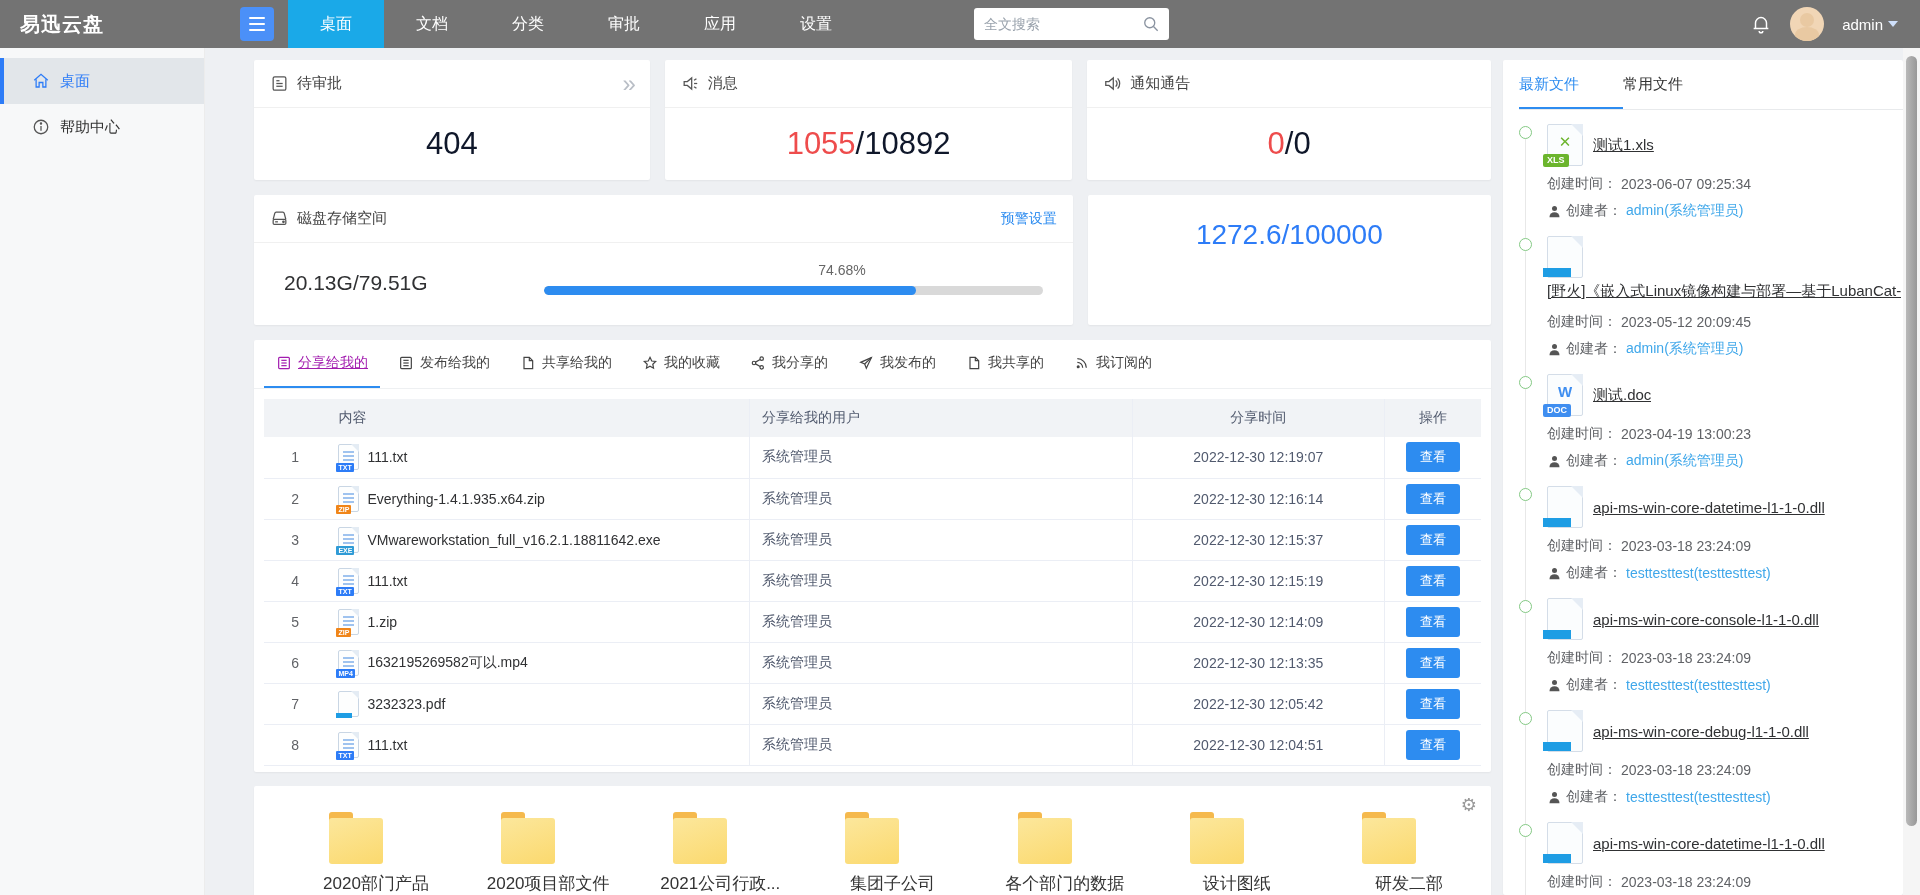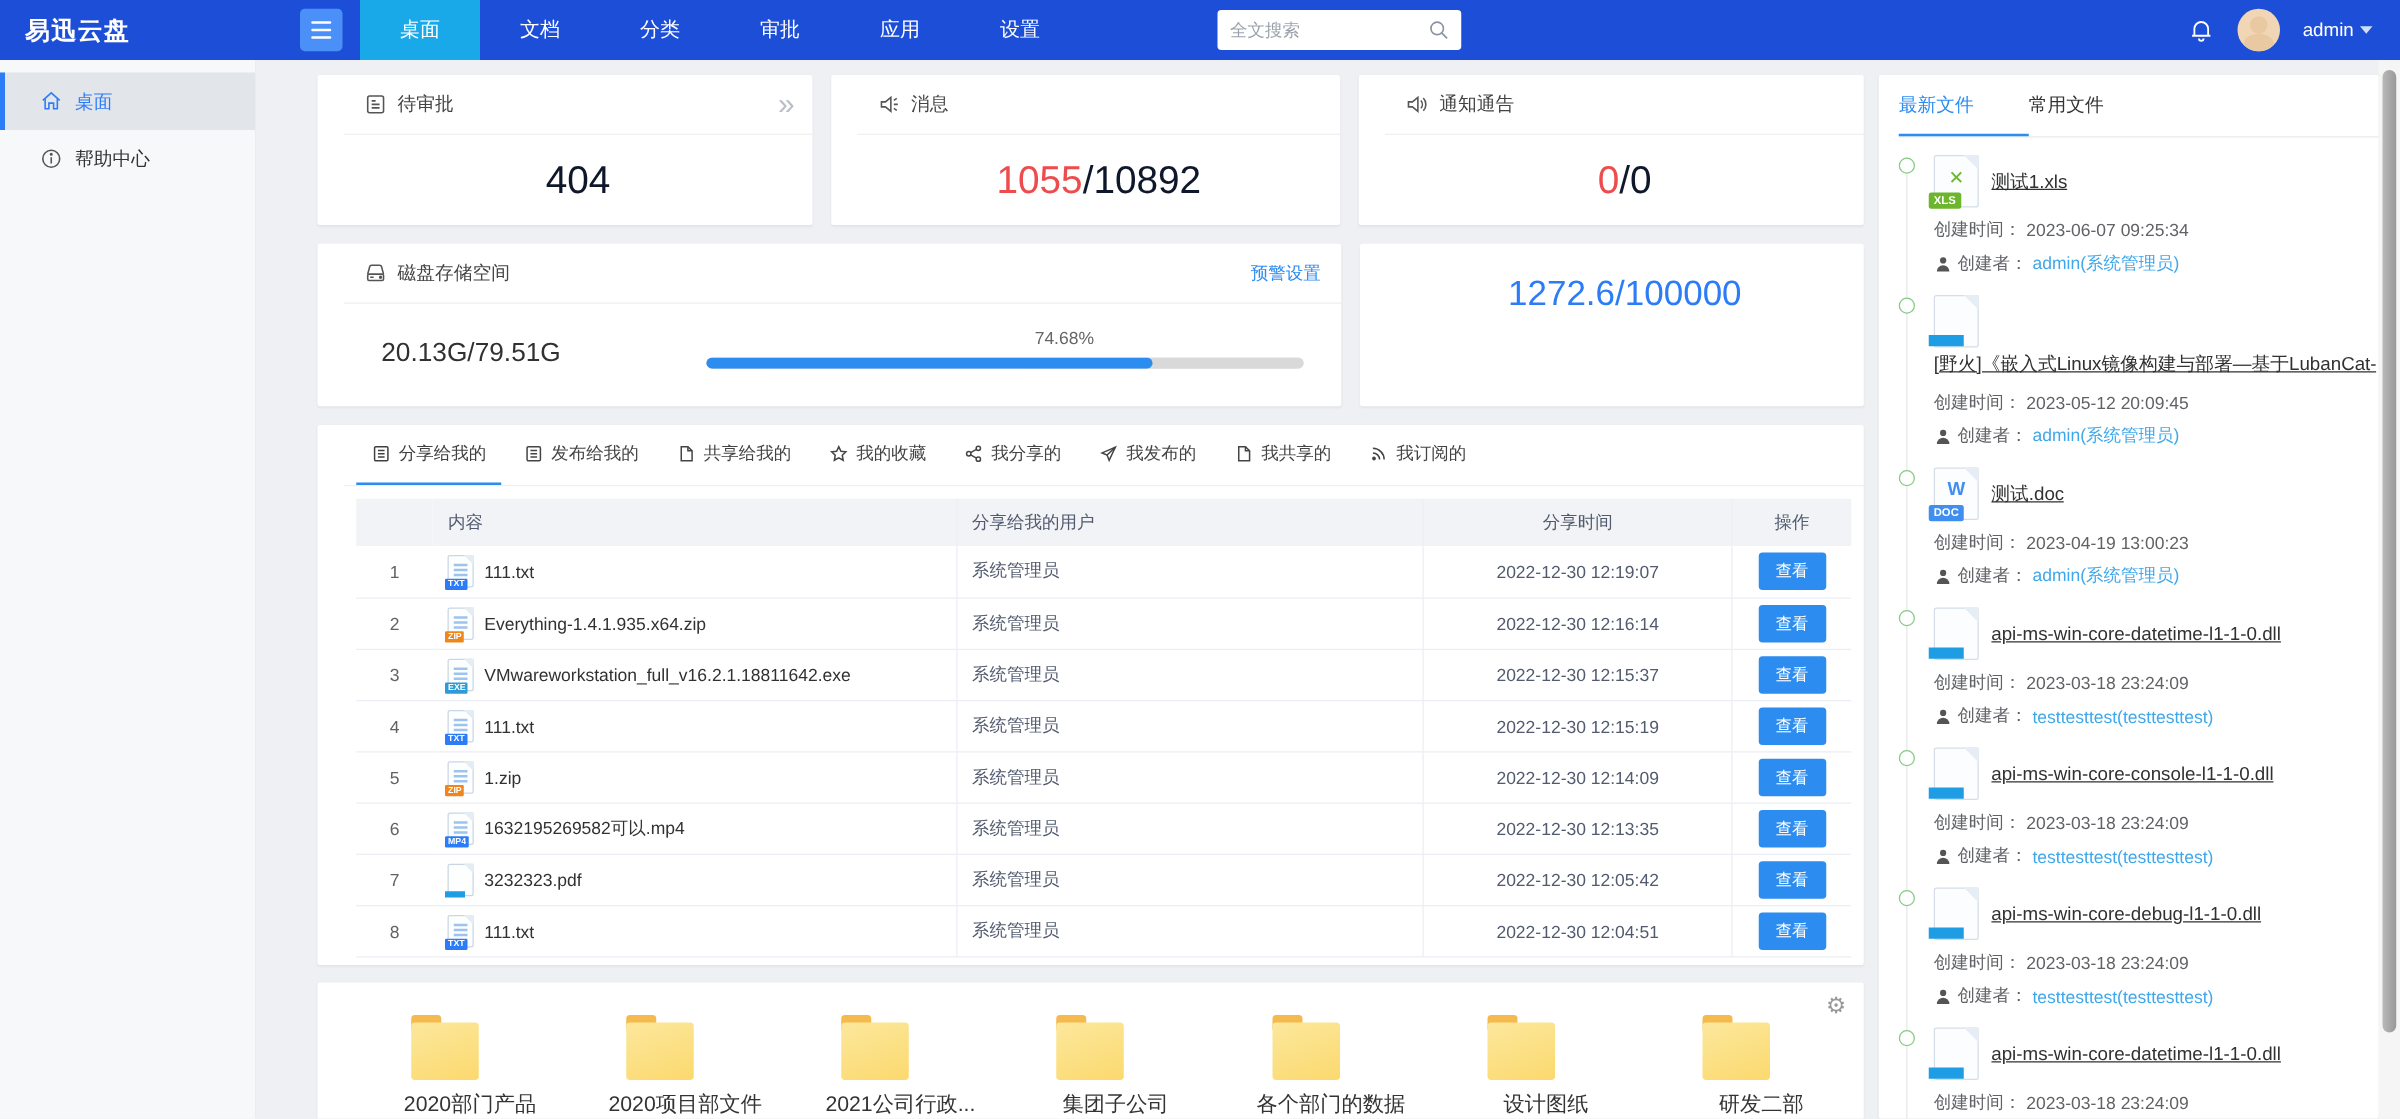--- a/index.html
+++ b/index.html
@@ -1,20 +1,20 @@
 <!DOCTYPE html>
 <html><head>
 <meta charset="utf-8">
 <style>
   * { margin:0; padding:0; box-sizing:border-box; }
   html,body { width:1920px; height:895px; overflow:hidden; background:#eef0f3;
     font-family:"Liberation Sans","DejaVu Sans",sans-serif; font-size:14px; color:#333; }
 
   
-  .topbar { height:48px; background:#1d4ed8; display:flex; align-items:center; position:relative; }
+  .topbar { height:48px; background:#737373; display:flex; align-items:center; position:relative; }
   .logo { color:#fff; font-size:20px; font-weight:bold; padding:0 20px; width:240px; letter-spacing:1px; }
   .burger { width:34px; height:34px; background:#4b90f8; border-radius:4px; display:flex; flex-direction:column;
     justify-content:center; align-items:center; gap:4px; margin-right:14px; cursor:pointer; }
   .burger i { display:block; width:16px; height:2px; background:#fff; border-radius:1px; }
   .nav { display:flex; height:48px; }
   .nav-item { height:48px; padding:0 32px; display:flex; align-items:center; color:#fff; font-size:16px; cursor:pointer; }
   .nav-item.active { background:#1aa9e8; }
   .search-wrap { margin-left:110px; position:relative; }
   .search-input { width:195px; height:32px; border:none; border-radius:3px; padding:0 34px 0 10px;
     font-size:14px; color:#333; outline:none; font-family:inherit; }
@@ -31,21 +31,21 @@
   
   .body-row { display:flex; height:847px; }
   .sidebar { width:205px; background:#f7f8f9; border-right:1px solid #ececec; padding-top:10px; flex:none; }
   .side-item { height:46px; display:flex; align-items:center; gap:10px; padding-left:28px; font-size:15px;
     color:#333; cursor:pointer; border-left:4px solid transparent; }
   .side-item.active { background:#e2e6ea; border-left-color:#2d7cf7; color:#2d7cf7; }
   .side-item .sicon { width:18px; height:18px; }
   .main { flex:1; padding:12px 12px 0 49px; overflow:hidden; }
   .rpanel { width:417px; flex:none; padding:12px 17px 0 0; position:relative; }
 
-  .card { background:#fff; border-radius:2px; box-shadow:0 1px 2px rgba(0,0,0,.05);padding-left:21px; }
+  .card { background:#fff; border-radius:2px; box-shadow:0 1px 2px rgba(0,0,0,.05); }
 
   
   .row1 { display:grid; grid-template-columns:1fr 1.03fr 1.02fr; gap:15px; }
   .stat-card { height:120px; }
   .card-hd { height:48px; display:flex; align-items:center; gap:8px; padding:0 16px; border-bottom:1px solid #f0f0f0;
     font-size:15px; color:#444; }
   .card-hd .hicon { width:19px; height:19px; color:#555; flex:none; }
   .hd-right { margin-left:auto; }
   .chevrons { color:#b9bec6; font-size:24px; line-height:1; cursor:pointer; letter-spacing:-2px; }
   .stat-val { height:71px; display:flex; align-items:center; justify-content:center; font-size:31px; }
@@ -62,21 +62,21 @@
   .prog-label { position:absolute; top:-10px; left:55%; color:#666; font-size:14px; }
   .prog-track { height:9px; background:#d9d9d9; border-radius:5px; overflow:hidden; }
   .prog-fill { height:100%; background:#2d8cf0; border-radius:5px; }
   .space-val { height:80px; display:flex; align-items:center; justify-content:center; font-size:28px; color:#2d7cf7; }
 
   
   .row3 { margin-top:15px; padding-bottom:6px; }
   .stabs { display:flex; gap:6px; padding:0 10px; border-bottom:1px solid #eef0f2; }
   .stab { display:flex; align-items:center; gap:6px; padding:14px 12px; font-size:14px; color:#444;
     cursor:pointer; border-bottom:2px solid transparent; }
-  .stab.active { color:#404040; border-bottom-color:#2d8cf0; }
+  .stab.active { color:#a21caf; border-bottom-color:#2d8cf0;text-decoration:underline; }
   .stab .ticon { width:16px; height:16px; }
   table { width:calc(100% - 20px); margin:10px 10px 0; border-collapse:collapse; }
   th { background:#f1f3f6; color:#515a6e; font-weight:normal; font-size:14px; height:38px; padding:0 12px; text-align:left; }
   td { height:41px; border-bottom:1px solid #ebeef5; font-size:14px; color:#515a6e; padding:0 12px; }
   td,th { border-right:1px solid #ebeef5; }
   td:last-child, th:last-child, td:first-child, th:first-child { border-right:none; }
   tbody tr { background:#fff; }
   .col-idx { width:62px; text-align:center; color:#606266; }
   .col-name { width:420px; }
   .col-user { width:380px; }

